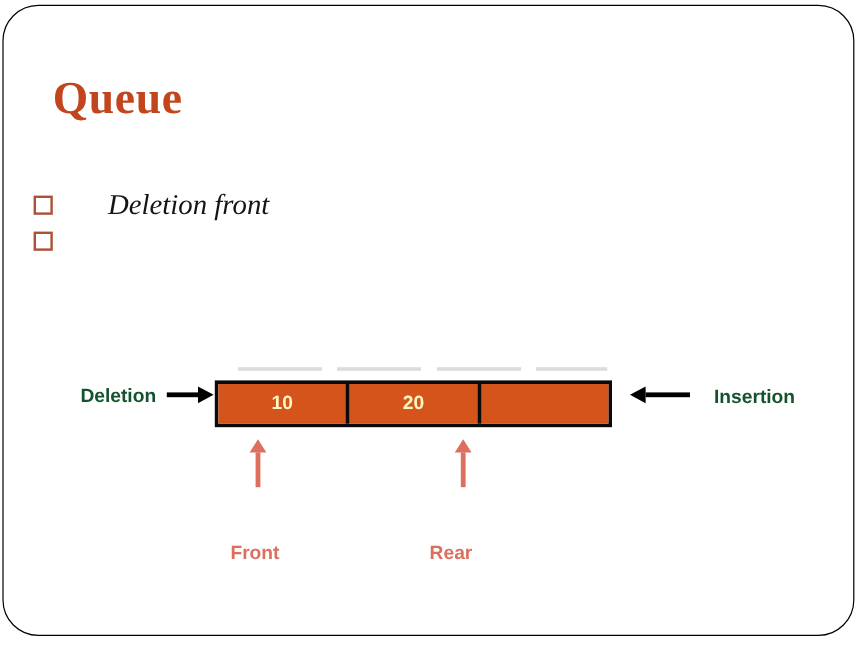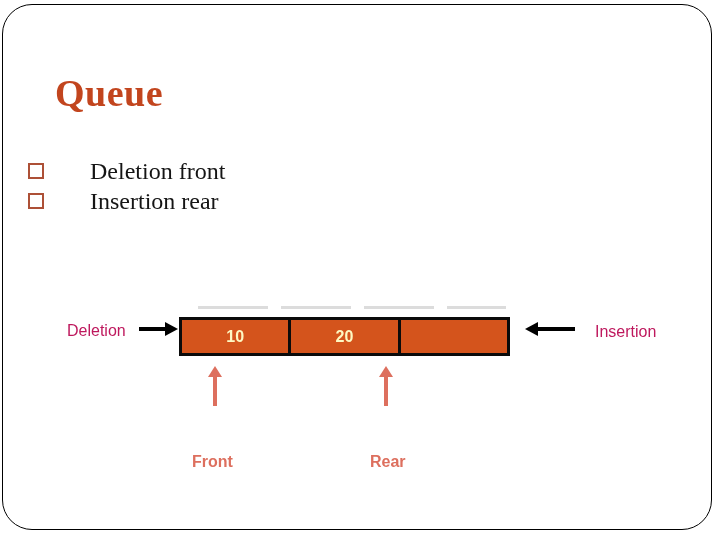--- a/index.html
+++ b/index.html
@@ -25,21 +25,21 @@
     border: 1.5px solid var(--c-slide-border, #000000);
     border-radius: 30px;
     box-sizing: border-box;
     background: transparent;
   }
   
   .title {
     position: absolute;
     left: 44px;
     top: 62px;
-    margin: 11px;
+    margin: 0;
     font-family: "Liberation Serif", serif;
     font-weight: bold;
     font-size: 38px;
     line-height: 1.1;
     color: var(--c-title, #C2451E);
     letter-spacing: 0.5px;
   }
   
   .bullets {
     position: absolute;
@@ -58,20 +58,21 @@
     background: #ffffff;
     flex: 0 0 auto;
     margin-right: 46px;
   }
   .btext {
     font-family: "Liberation Serif", serif;
     font-size: 24px;
     line-height: 30px;
     color: #151515;
     white-space: pre;
+    font-style: italic;
   }
   
   .topshadow {
     position: absolute;
     left: 198px;
     top: 306px;
     width: 308px;
     height: 3px;
     background: repeating-linear-gradient(90deg,
       #dcdcdc 0px, #dcdcdc 70px,
@@ -99,22 +100,22 @@
     align-items: center;
   }
   .cellval {
     font-size: 16px;
     font-weight: bold;
     color: #fef9c3;
   }
   .side-label {
     position: absolute;
     font-size: 16px;
-    font-weight: normal;
-    color: #be185d;
+    font-weight: bold;
+    color: #14532d;
     line-height: 17px;
   }
   .dlabel { left: 67px;  top: 322px; }
   .ilabel { left: 595px; top: 323px; }
   
   .hshaft {
     position: absolute;
     height: 4px;
     background: var(--c-black-arrow, #000000);
     top: 327px;
@@ -153,39 +154,38 @@
   .pointer-label {
     position: absolute;
     top: 413px;
     font-size: 16px;
     font-weight: bold;
     color: var(--c-pointer-accent, #DD6F5E);
     line-height: 17px;
     margin-top: 40px;
   }
   .flabel { left: 192px; }
-  .rlabel { left: 370px; }
+  .rlabel { left: 358px; }
 </style>
 </head>
 <body>
 
 <div class="slide">
 
   <div class="frame"></div>
 
   <h1 class="title">Queue</h1>
 
   <div class="bullets">
     <div class="bullet">
       <span class="bmark"></span>
       <span class="btext">Deletion front</span>
     </div>
     <div class="bullet">
       <span class="bmark"></span>
-      <span class="btext">Insertion rear</span>
     </div>
   </div>
 
   <div>
 
     <div class="topshadow"></div>
 
     <span class="side-label dlabel">Deletion</span>
 
     <span class="a-del">

